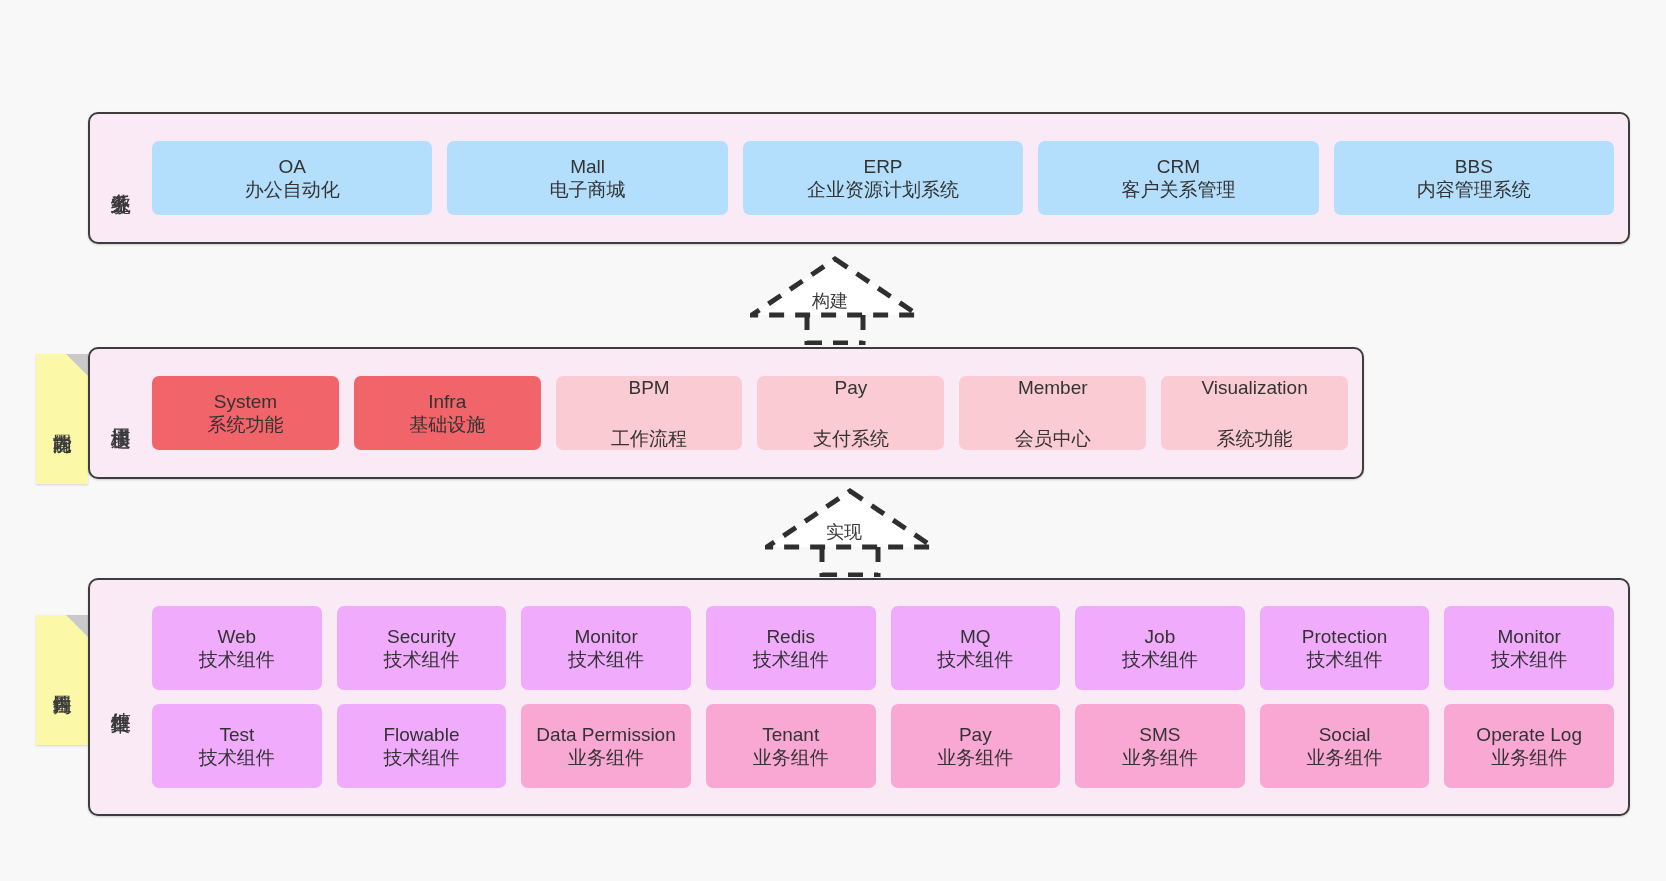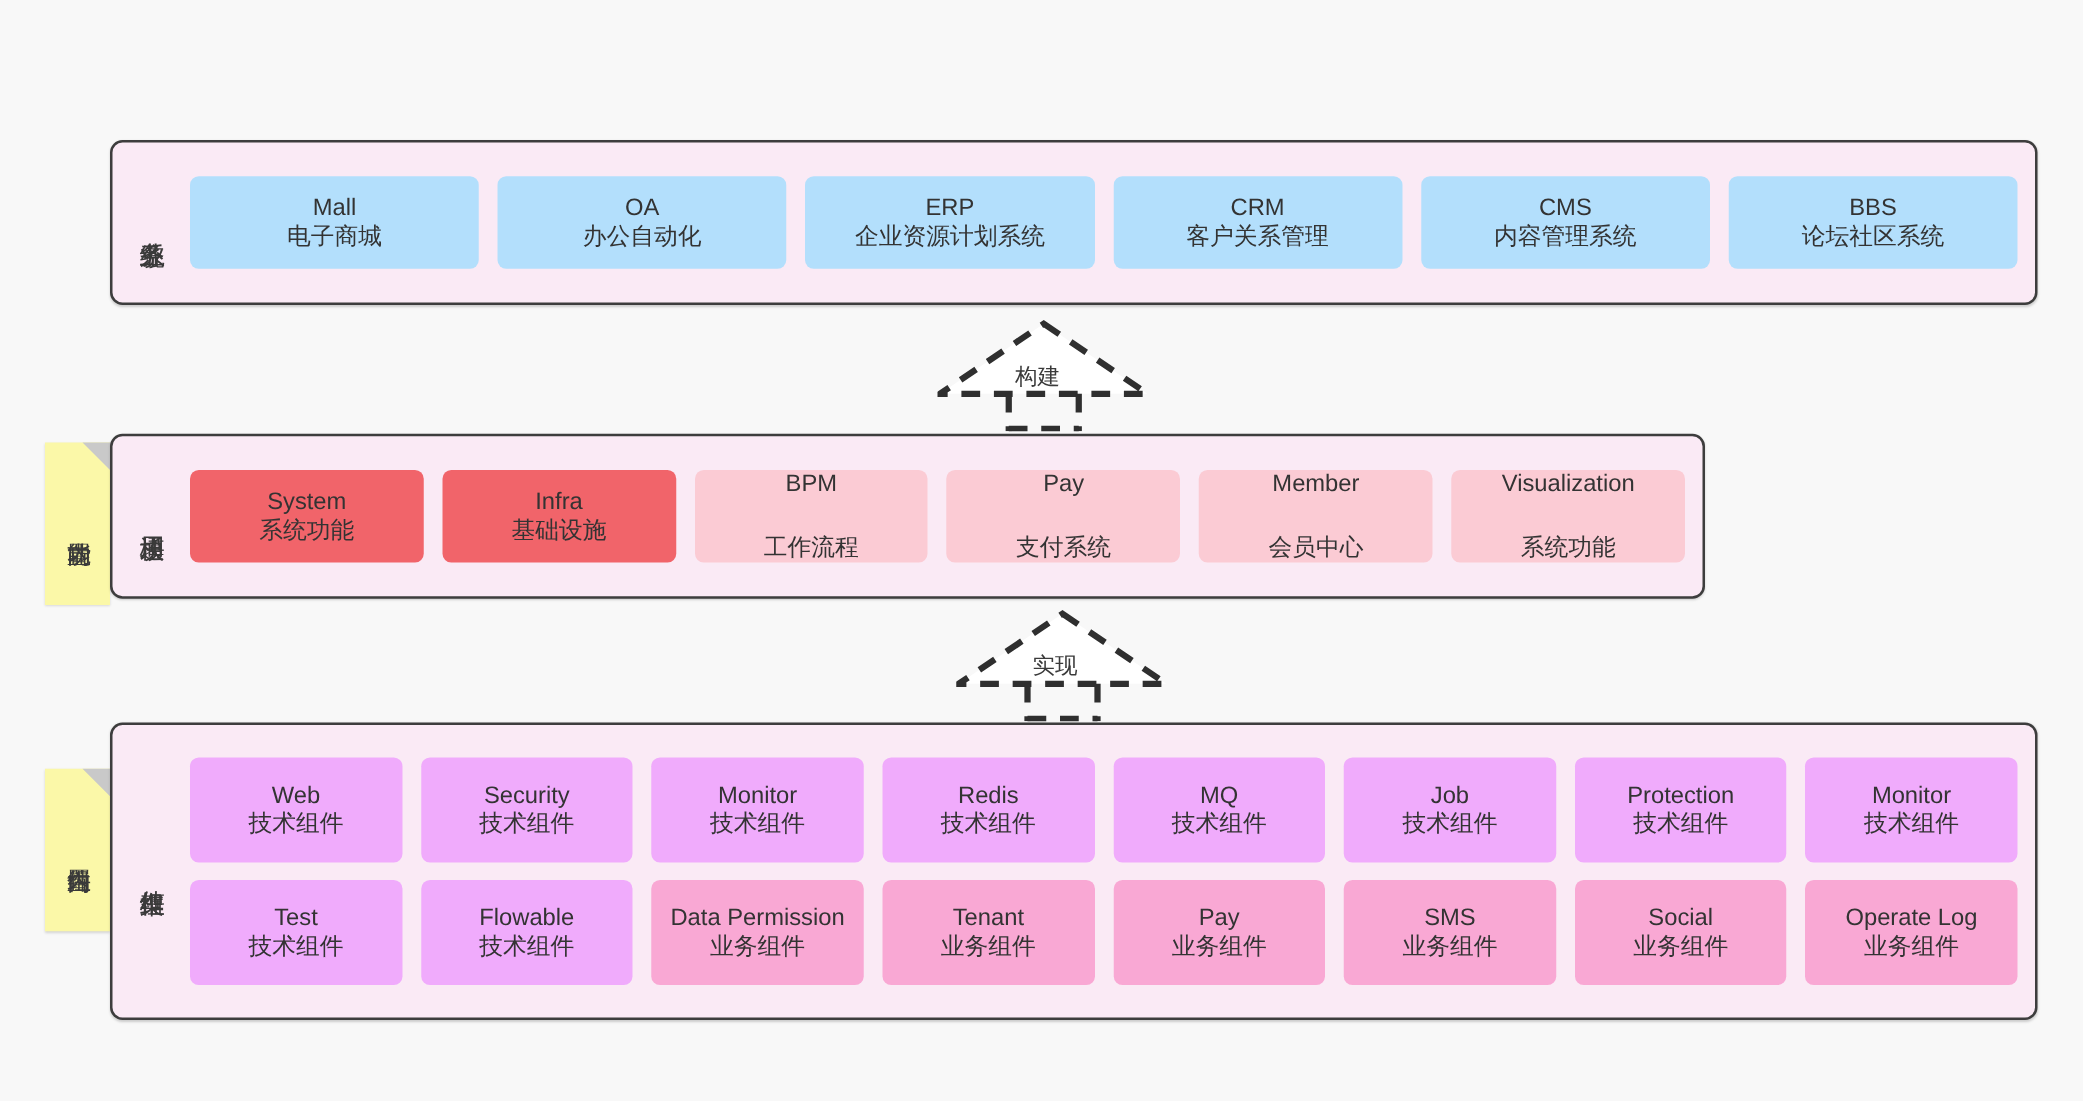--- a/index.html
+++ b/index.html
@@ -157,42 +157,38 @@
 </head>
 <body>
 
 <div id="canvas">
 
   <div class="layer" id="layer-business">
     <div class="layer-title">业务系统</div>
     <div class="layer-body">
       <div class="row">
         <div class="card blue">
+          <span class="l1">OA</span>
+          <span class="l2">办公自动化</span>
+        </div>
+        <div class="card blue">
           <span class="l1">Mall</span>
           <span class="l2">电子商城</span>
         </div>
         <div class="card blue">
-          <span class="l1">OA</span>
-          <span class="l2">办公自动化</span>
-        </div>
-        <div class="card blue">
           <span class="l1">ERP</span>
           <span class="l2">企业资源计划系统</span>
         </div>
         <div class="card blue">
           <span class="l1">CRM</span>
           <span class="l2">客户关系管理</span>
         </div>
         <div class="card blue">
-          <span class="l1">CMS</span>
+          <span class="l1">BBS</span>
           <span class="l2">内容管理系统</span>
-        </div>
-        <div class="card blue">
-          <span class="l1">BBS</span>
-          <span class="l2">论坛社区系统</span>
         </div>
       </div>
     </div>
   </div>
 
   <svg class="arrow" id="arrow-build" viewBox="0 0 170 92">
 
     <polygon points="85,6 168,62 2,62" fill="#ffffff" stroke="#2f2f2f" stroke-width="5" stroke-dasharray="15,11" stroke-linejoin="miter"></polygon>
 
     <line x1="57" y1="62" x2="57" y2="92" stroke="#2f2f2f" stroke-width="5" stroke-dasharray="15,11"></line>

